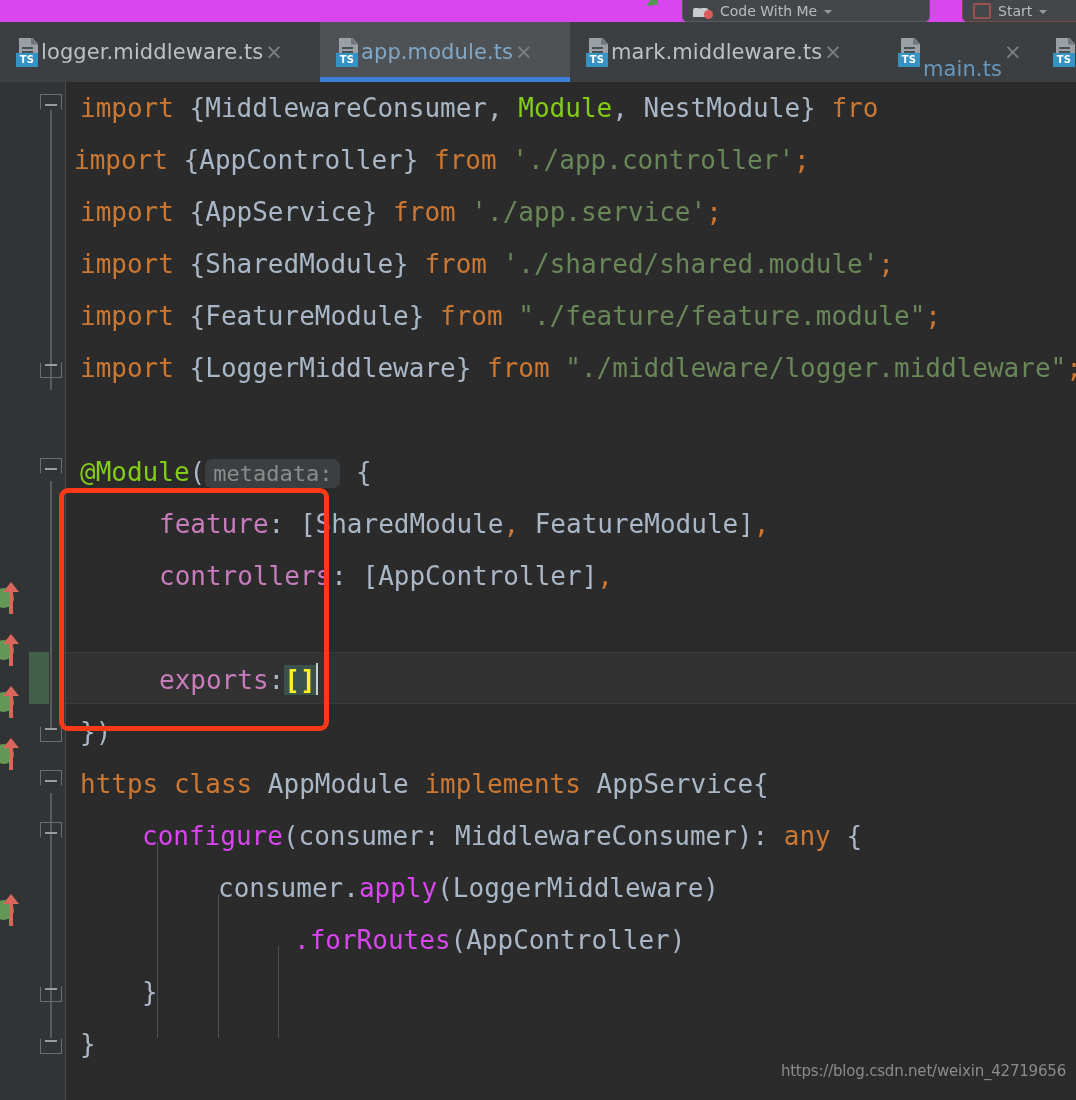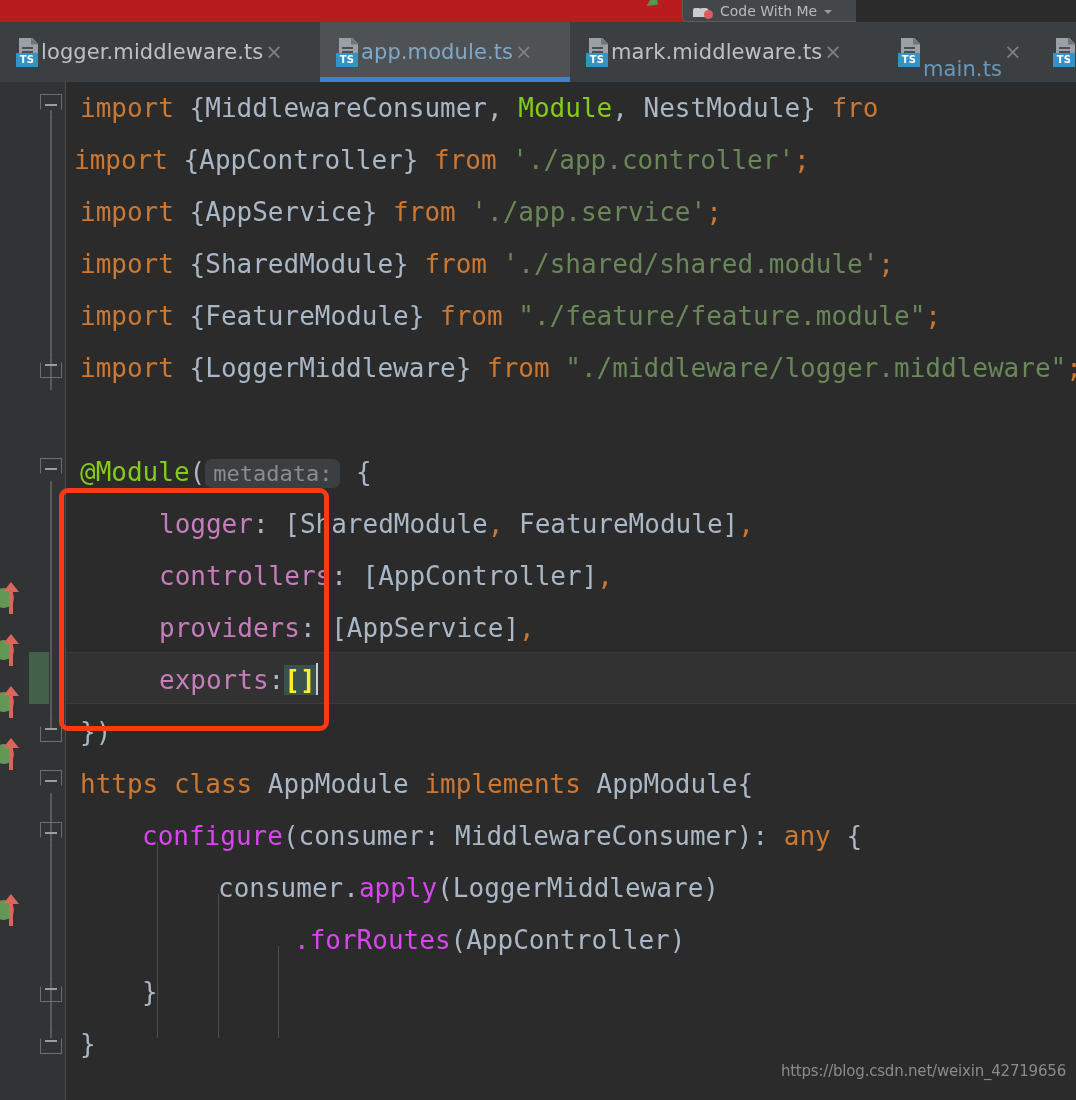--- a/index.html
+++ b/index.html
@@ -12,22 +12,22 @@
     height: 1100px;
     overflow: hidden;
     font-family: "DejaVu Sans", sans-serif;
     position: relative;
   }
 
   
   .toolbar {
     position: absolute;
     left: 0; top: 0;
-    width: 856px; height: 22px;
-    background: #b91c1c;
+    width: 1076px; height: 22px;
+    background: #d946ef;
     border-bottom: 4px solid #bef264;
     overflow: hidden;
   }
   .tb-run-arrow {
     position: absolute;
     left: 650px; top: -6px;
     width: 0; height: 0;
     border-left: 9px solid #4E9A4E;
     border-top: 8px solid transparent;
     border-bottom: 8px solid transparent;
@@ -523,31 +523,30 @@
     <div class="line" style="top:104px;left:14px;"><span class="kw">import </span><span class="id">{AppService} </span><span class="kw">from </span><span class="str">'./app.service'</span><span class="kw">;</span></div>
 
     <div class="line" style="top:156px;left:14px;"><span class="kw">import </span><span class="id">{SharedModule} </span><span class="kw">from </span><span class="str">'./shared/shared.module'</span><span class="kw">;</span></div>
 
     <div class="line" style="top:208px;left:14px;"><span class="kw">import </span><span class="id">{FeatureModule} </span><span class="kw">from </span><span class="str">"./feature/feature.module"</span><span class="kw">;</span></div>
 
     <div class="line" style="top:260px;left:14px;"><span class="kw">import </span><span class="id">{LoggerMiddleware} </span><span class="kw">from </span><span class="str">"./middleware/logger.middleware"</span><span class="kw">;</span></div>
 
     <div class="line" style="top:364px;left:14px;"><span class="anno">@Module</span><span class="id">(</span><span class="hint">metadata:</span><span class="id"> {</span></div>
 
-    <div class="line" style="top:416px;left:93px;"><span class="prop">logger</span><span class="id">: [SharedModule</span><span class="kw">,</span><span class="id"> FeatureModule]</span><span class="kw">,</span></div>
+    <div class="line" style="top:416px;left:93px;"><span class="prop">feature</span><span class="id">: [SharedModule</span><span class="kw">,</span><span class="id"> FeatureModule]</span><span class="kw">,</span></div>
 
     <div class="line" style="top:468px;left:93px;"><span class="prop">controllers</span><span class="id">: [AppController]</span><span class="kw">,</span></div>
 
-    <div class="line" style="top:520px;left:93px;"><span class="prop">providers</span><span class="id">: [AppService]</span><span class="kw">,</span></div>
 
     <div class="line" style="top:572px;left:93px;"><span class="prop">exports</span><span class="id">:</span><span class="brk-hl">[]</span><span class="caret"></span></div>
 
     <div class="line" style="top:624px;left:14px;"><span class="id">})</span></div>
 
-    <div class="line" style="top:676px;left:14px;"><span class="kw">https </span><span class="kw">class </span><span class="id">AppModule </span><span class="kw">implements </span><span class="id">AppModule{</span></div>
+    <div class="line" style="top:676px;left:14px;"><span class="kw">https </span><span class="kw">class </span><span class="id">AppModule </span><span class="kw">implements </span><span class="id">AppService{</span></div>
 
     <div class="line" style="top:728px;left:76px;"><span class="fn">configure</span><span class="id">(consumer: MiddlewareConsumer): </span><span class="kw">any</span><span class="id"> {</span></div>
 
     <div class="line" style="top:780px;left:152px;"><span class="id">consumer.</span><span class="fn">apply</span><span class="id">(LoggerMiddleware)</span></div>
 
     <div class="line" style="top:832px;left:228px;text-align:right;"><span class="fn">.forRoutes</span><span class="id">(AppController)</span></div>
 
     <div class="line" style="top:884px;left:76px;"><span class="id">}</span></div>
 
     <div class="line" style="top:936px;left:14px;"><span class="id">}</span></div>

